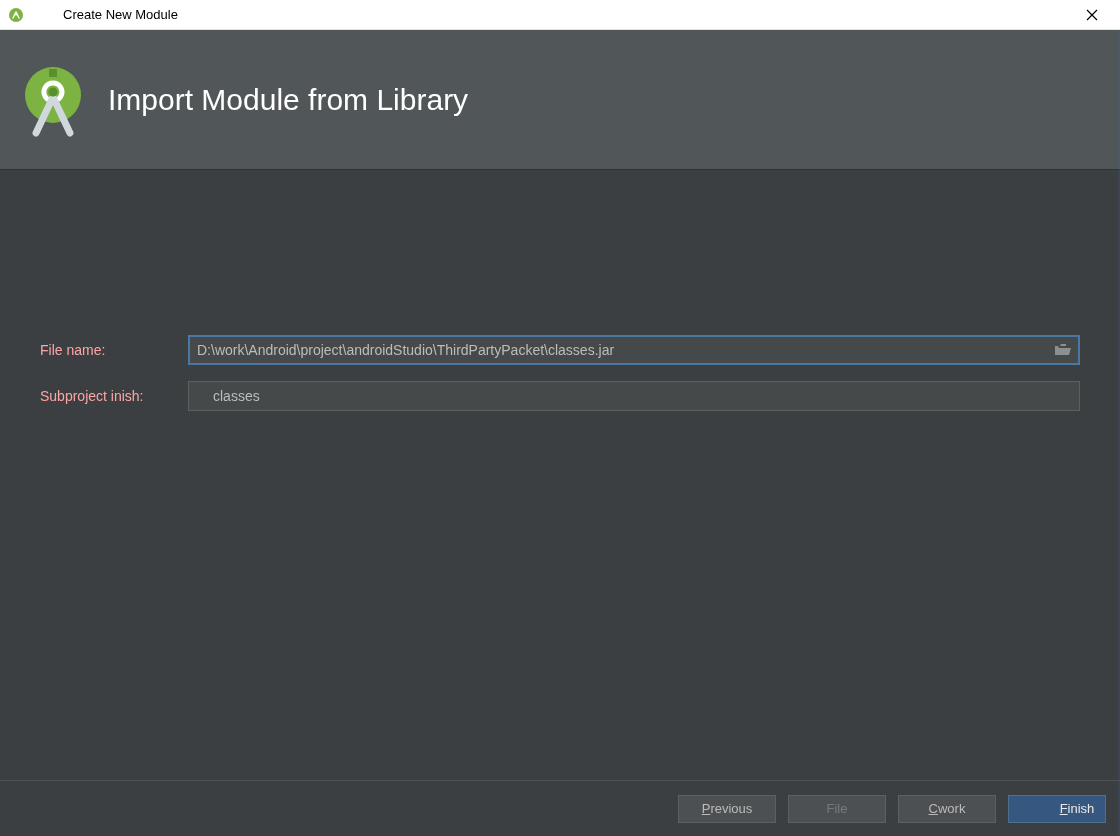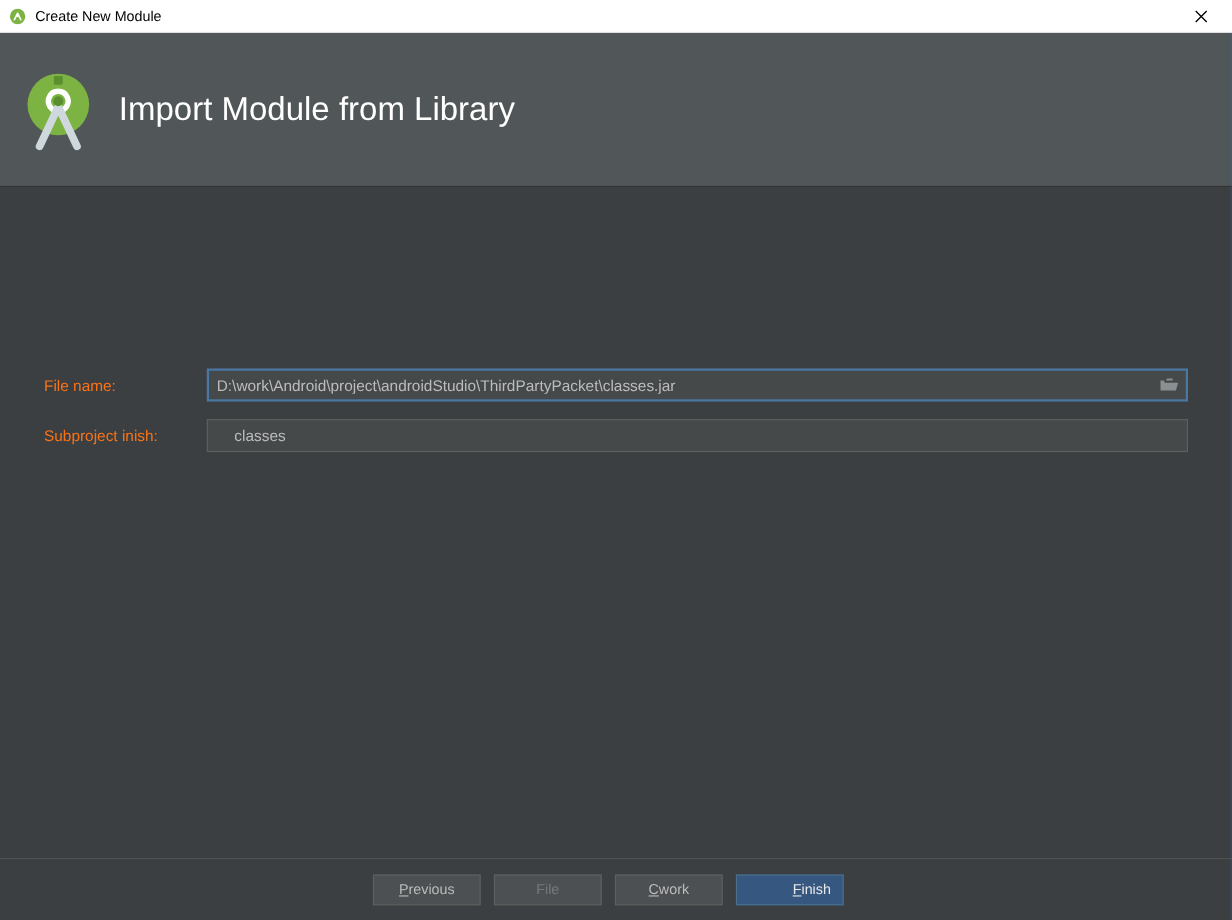--- a/index.html
+++ b/index.html
@@ -7,20 +7,21 @@
   body { display: flex; flex-direction: column; background: #3c3f41; }
 
   
   .titlebar {
     height: 30px;
     background: #ffffff;
     display: flex;
     align-items: center;
     padding: 0 8px;
     border-bottom: 1px solid #e0e0e0;
+    gap: 31px;
   }
   .titlebar .app-icon {
     width: 16px; height: 16px;
     margin-right: 8px;
     display: inline-flex; align-items: center; justify-content: center;
   }
   .titlebar .title {
     font-size: 13px;
     color: #000;
   }
@@ -60,21 +61,21 @@
     padding: 165px 40px 0 40px;
     position: relative;
   }
   .form-row {
     display: flex;
     align-items: center;
     margin-bottom: 16px;
   }
   .form-label {
     width: 148px;
-    color: #f97316;
+    color: #fca5a5;
     font-size: 14px;
   }
   .input-wrap {
     flex: 1;
     position: relative;
     display: flex;
     align-items: center;
   }
   .text-input {
     width: 100%;
@@ -101,21 +102,21 @@
     display: flex; align-items: center; justify-content: center;
   }
 
   
   .footer {
     height: 56px;
     background: #3c3f41;
     border-top: 1px solid #515151;
     display: flex;
     align-items: center;
-    justify-content: center;
+    justify-content: flex-end;
     padding-right: 14px;
     gap: 12px;
   }
   .btn {
     min-width: 98px;
     height: 28px;
     background: #4c5052;
     border: 1px solid #5e6060;
     color: #bbbbbb;
     font-size: 13px;

